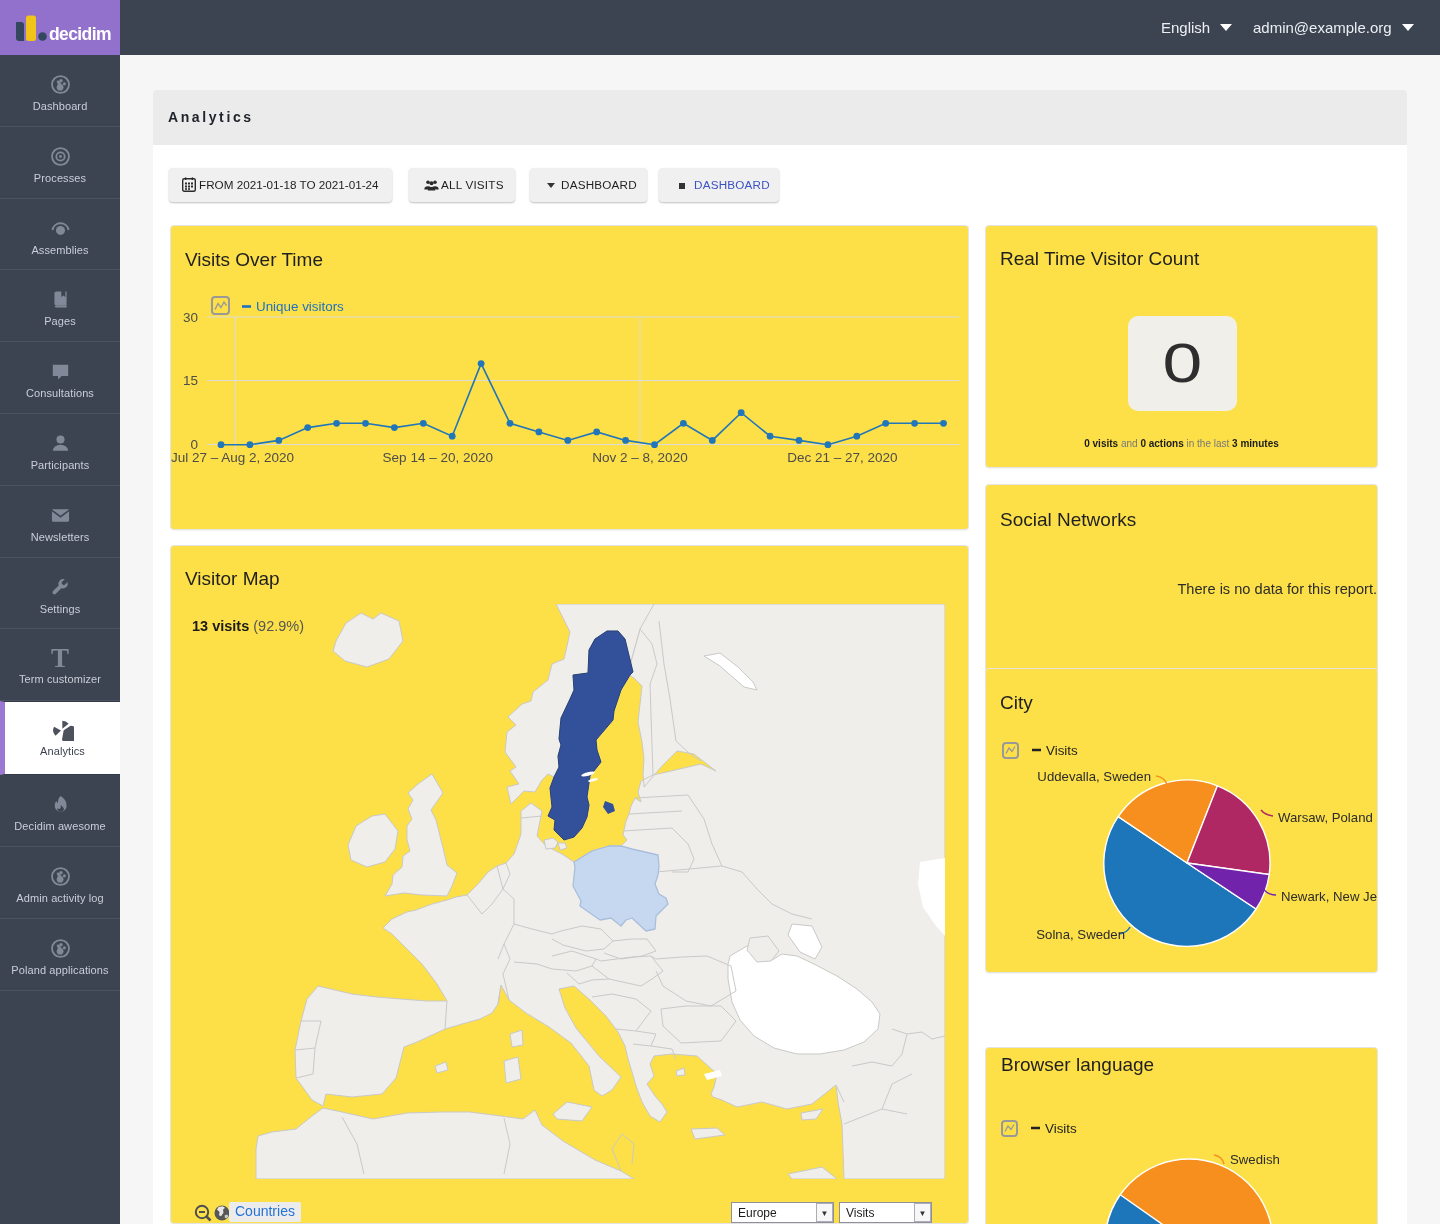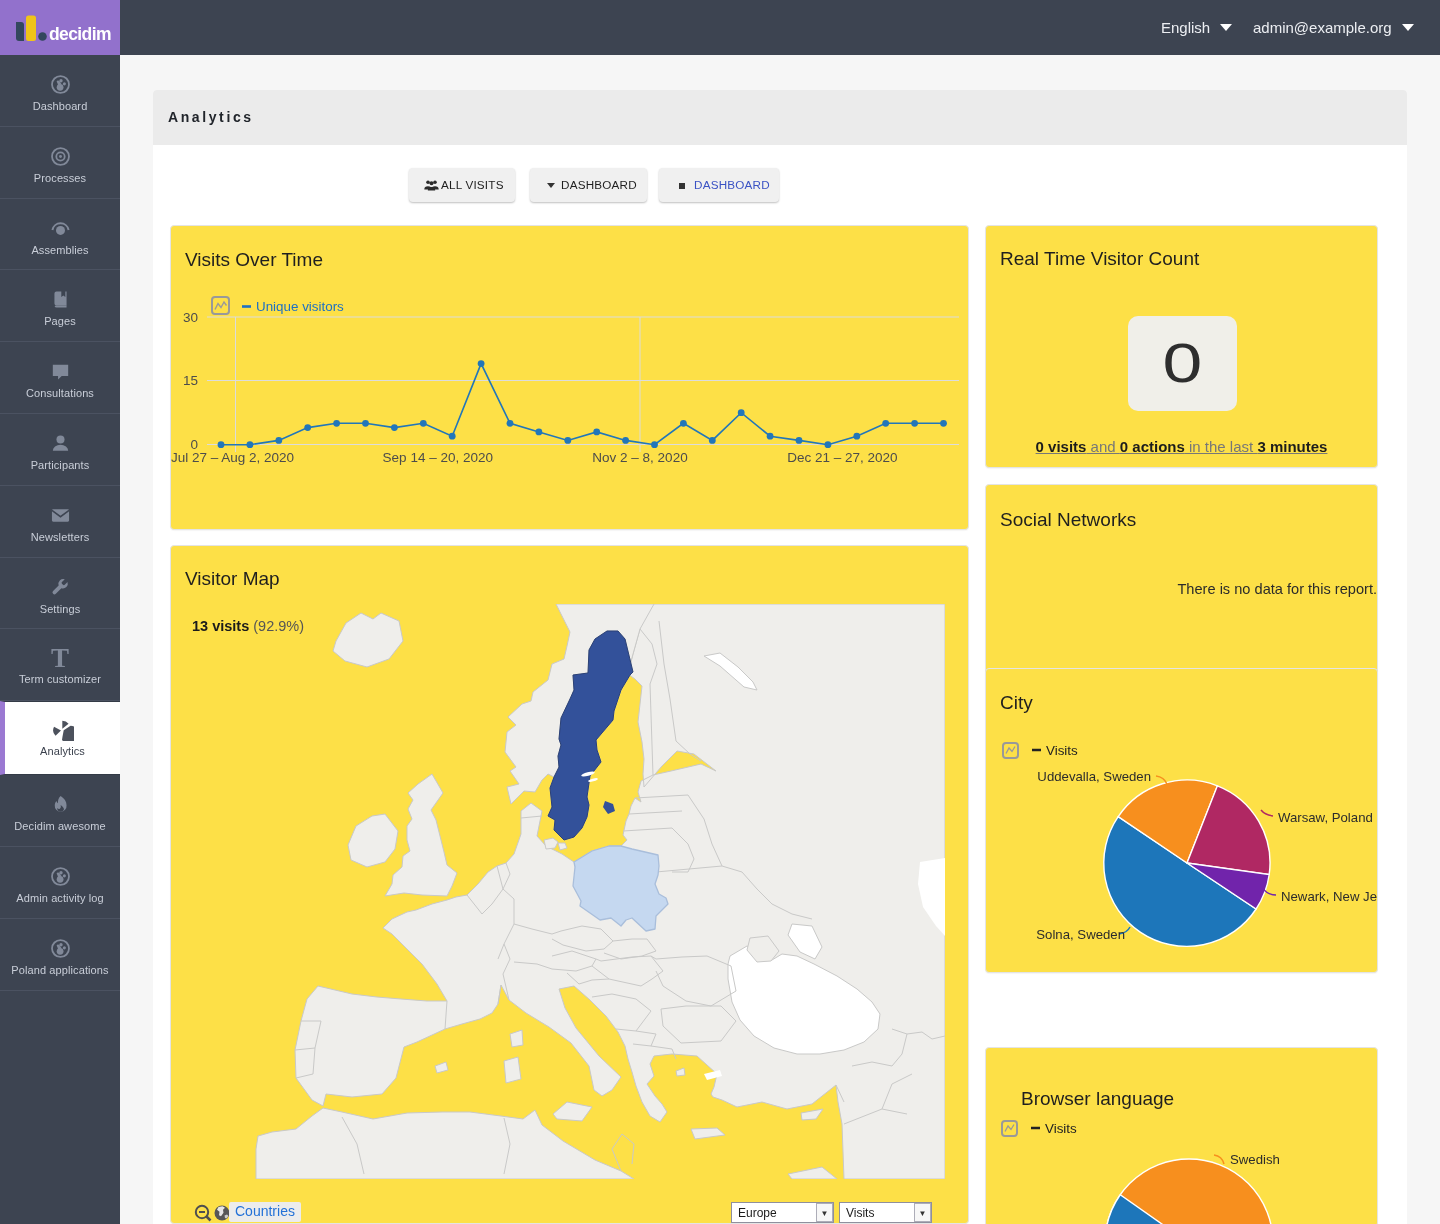--- a/index.html
+++ b/index.html
@@ -141,20 +141,35 @@
           <circle cx="17.8" cy="12.2" r="1.9"></circle>
         </g>
       </svg>
       <div class="lbl">Poland applications</div>
     </div>
 </div>
 <div id="main">
   <div id="phead">
       <div class="t">Analytics</div>
     </div>
+  <div class="btn" style="left:16px; width:223px;"><svg width="14" height="15" viewBox="0 0 14 15" style="position:absolute;left:13px;top:9px;">
+        <rect x="0.7" y="1.8" width="12.6" height="12.4" rx="1.5" fill="none" stroke="#2b2b2b" stroke-width="1.4"></rect>
+        <line x1="3.6" y1="0.4" x2="3.6" y2="3" stroke="#2b2b2b" stroke-width="1.4"></line>
+        <line x1="10.4" y1="0.4" x2="10.4" y2="3" stroke="#2b2b2b" stroke-width="1.4"></line>
+        <g fill="#2b2b2b">
+          <rect x="3" y="5.5" width="2" height="2"></rect>
+          <rect x="6" y="5.5" width="2" height="2"></rect>
+          <rect x="9" y="5.5" width="2" height="2"></rect>
+          <rect x="3" y="8.5" width="2" height="2"></rect>
+          <rect x="6" y="8.5" width="2" height="2"></rect>
+          <rect x="9" y="8.5" width="2" height="2"></rect>
+          <rect x="3" y="11.2" width="2" height="1.6"></rect>
+          <rect x="6" y="11.2" width="2" height="1.6"></rect>
+        </g>
+      </svg><span style="margin-left:30px;letter-spacing:0;">FROM 2021-01-18 TO 2021-01-24</span></div>
   <div class="btn" style="left:256px; width:106px;"><svg width="15" height="11" viewBox="0 0 15 11" style="position:absolute;left:15px;top:12px;">
         <g fill="#2b2b2b">
           <circle cx="4" cy="2.2" r="1.8"></circle>
           <circle cx="11" cy="2.2" r="1.8"></circle>
           <circle cx="7.5" cy="3.2" r="2"></circle>
           <path d="M0.3 9.5 a3.7 3.2 0 0 1 7.4 0 z"></path>
           <path d="M7.3 9.5 a3.7 3.2 0 0 1 7.4 0 z"></path>
           <path d="M3.8 10.5 a3.7 3.4 0 0 1 7.4 0 z"></path>
         </g>
       </svg><span style="margin-left:32px;">ALL VISITS</span></div>
@@ -329,21 +344,21 @@
     <div style="position:absolute; left:668px; top:656px; width:93px; height:21px; background:#fff; border:1px solid #8f8f9d; font-size:12px; color:#1b1b1b;">
         <span style="position:absolute;left:6px;top:3px;">Visits</span>
         <span style="position:absolute; right:0px; top:0px; width:17px; height:19px; border:1px solid #adadb8; background:#f7f7f7; text-align:center; font-size:8px; line-height:19px; color:#333;">▼</span>
       </div>
   </div>
   <div class="card" id="card-rt" style="left:832px; top:135px; width:393px; height:243px;">
     <div class="ctitle" style="left:14px; top:22px;">Real Time Visitor Count</div>
     <div style="position:absolute; left:142px; top:90px; width:109px; height:95px; background:#f0efe9; border-radius:10px; text-align:center;">
       <div style="font-size:55px; color:#2e2e2e; line-height:95px; transform:scaleX(1.3);">0</div>
     </div>
-    <div style="position:absolute; left:0; top:212px; width:391px; text-align:center; font-size:15px; color:#777;text-decoration:underline;"><b style="color:#1c1c1c;">0 visits</b> and <b style="color:#1c1c1c;">0 actions</b> in the last <b style="color:#1c1c1c;">3 minutes</b></div>
+    <div style="position:absolute; left:0; top:212px; width:391px; text-align:center; font-size:10px; color:#777;"><b style="color:#1c1c1c;">0 visits</b> and <b style="color:#1c1c1c;">0 actions</b> in the last <b style="color:#1c1c1c;">3 minutes</b></div>
   </div>
   <div class="card" id="card-social" style="left:832px; top:394px; width:393px; height:209px;">
     <div class="ctitle" style="left:14px; top:24px;">Social Networks</div>
     <div style="position:absolute; left:0; top:96px; width:391px; text-align:right; font-size:14.6px; color:#2b2b2b;">There is no data for this report.</div>
   </div>
   <div class="card" id="card-city" style="left:832px; top:578px; width:393px; height:305px; overflow:hidden;">
     <div class="ctitle" style="left:14px; top:23px;">City</div>
     <svg width="391" height="340" viewBox="0 0 391 340" style="position:absolute;left:0;top:0;" font-family="Liberation Sans, sans-serif">
       <rect x="17" y="74" width="15" height="15" rx="3" fill="none" stroke="#999" stroke-width="2"></rect>
       <polyline points="20,84.5 23,79 26,82.5 29,77.5" fill="none" stroke="#999" stroke-width="1.3"></polyline>
@@ -361,21 +376,21 @@
       <path d="M133,265 q8,-1 11,-7" fill="none" stroke="#1d76ba" stroke-width="1.5"></path>
       <g font-size="13.2" fill="#2c2c2c">
         <text x="165" y="112" text-anchor="end">Uddevalla, Sweden</text>
         <text x="292" y="153">Warsaw, Poland</text>
         <text x="295" y="232">Newark, New Jersey</text>
         <text x="139" y="270" text-anchor="end">Solna, Sweden</text>
       </g>
     </svg>
   </div>
   <div class="card" id="card-lang" style="left:832px; top:957px; width:393px; height:180px; overflow:hidden;">
-    <div class="ctitle" style="left:15px; top:40px;margin-left:20px;">Browser language</div>
+    <div class="ctitle" style="left:15px; top:6px;">Browser language</div>
     <svg width="391" height="180" viewBox="0 0 391 180" style="position:absolute;left:0;top:0;" font-family="Liberation Sans, sans-serif">
       <rect x="16" y="73" width="15" height="15" rx="3" fill="none" stroke="#999" stroke-width="2"></rect>
       <polyline points="19,83.5 22,78 25,81.5 28,76.5" fill="none" stroke="#999" stroke-width="1.3"></polyline>
       <line x1="45" y1="80" x2="54" y2="80" stroke="#222" stroke-width="2.6"></line>
       <text x="59" y="85" font-size="13.4" fill="#222">Visits</text>
       <g stroke="#fff" stroke-width="1.4">
         <circle cx="203" cy="195" r="84" fill="#f78f1e"></circle>
         <path d="M203,195 L134.2,146.8 A84,84 0 0 0 124.1,223.7 Z" fill="#1d76ba"></path>
       </g>
       <path d="M228,107 q8,1 10,9" fill="none" stroke="#f78f1e" stroke-width="1.5"></path>

